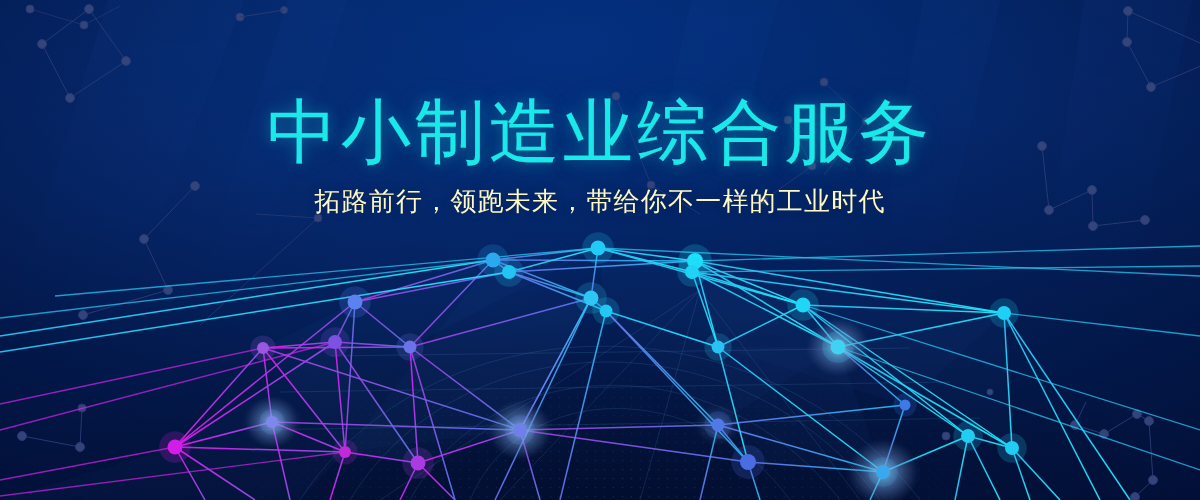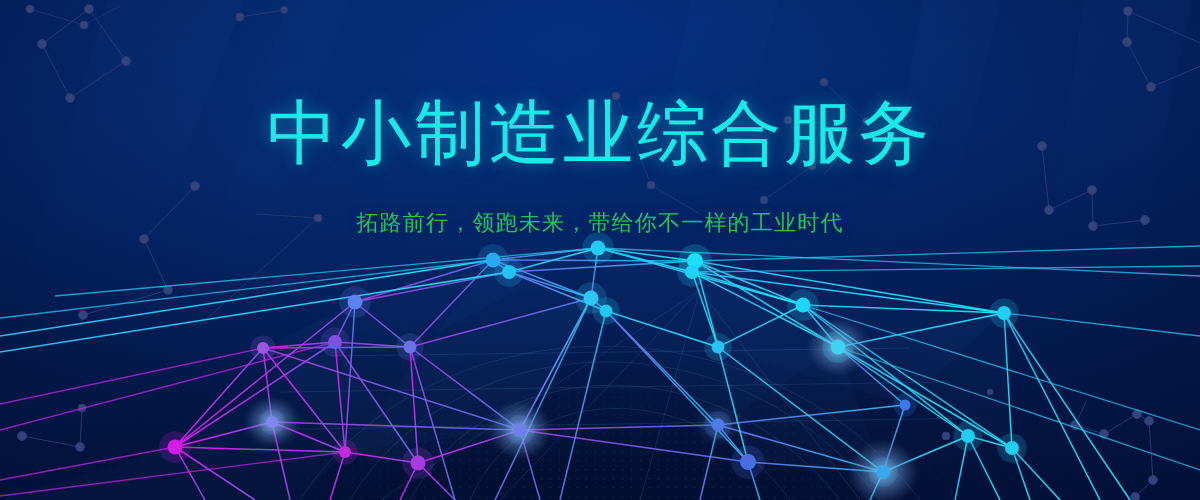--- a/index.html
+++ b/index.html
@@ -47,27 +47,28 @@
   .title{
     position:absolute;left:0;right:0;top:98px;
     font-size:70px;
     line-height:1;
     letter-spacing:4px;
     color:#19e9e9;
     font-weight:300;
     -webkit-text-stroke:0.2px #19e9e9;
     text-shadow:0 0 14px rgba(25,233,233,.35),0 0 30px rgba(20,180,220,.18);
     white-space:nowrap;
+    font-family:Liberation Serif, serif;
   }
   .subtitle{
-    position:absolute;left:0;right:0;top:212px;
-    font-size:22px;
+    position:absolute;left:0;right:0;top:188px;
+    font-size:26px;
     line-height:1;
     letter-spacing:1.2px;
-    color:#22c55e;
+    color:#fef9c3;
     font-weight:400;
     text-shadow:0 0 8px rgba(10,30,80,.8);
     white-space:nowrap;
   }
 </style>
 </head>
 <body>
 
 <div id="stage">
 

